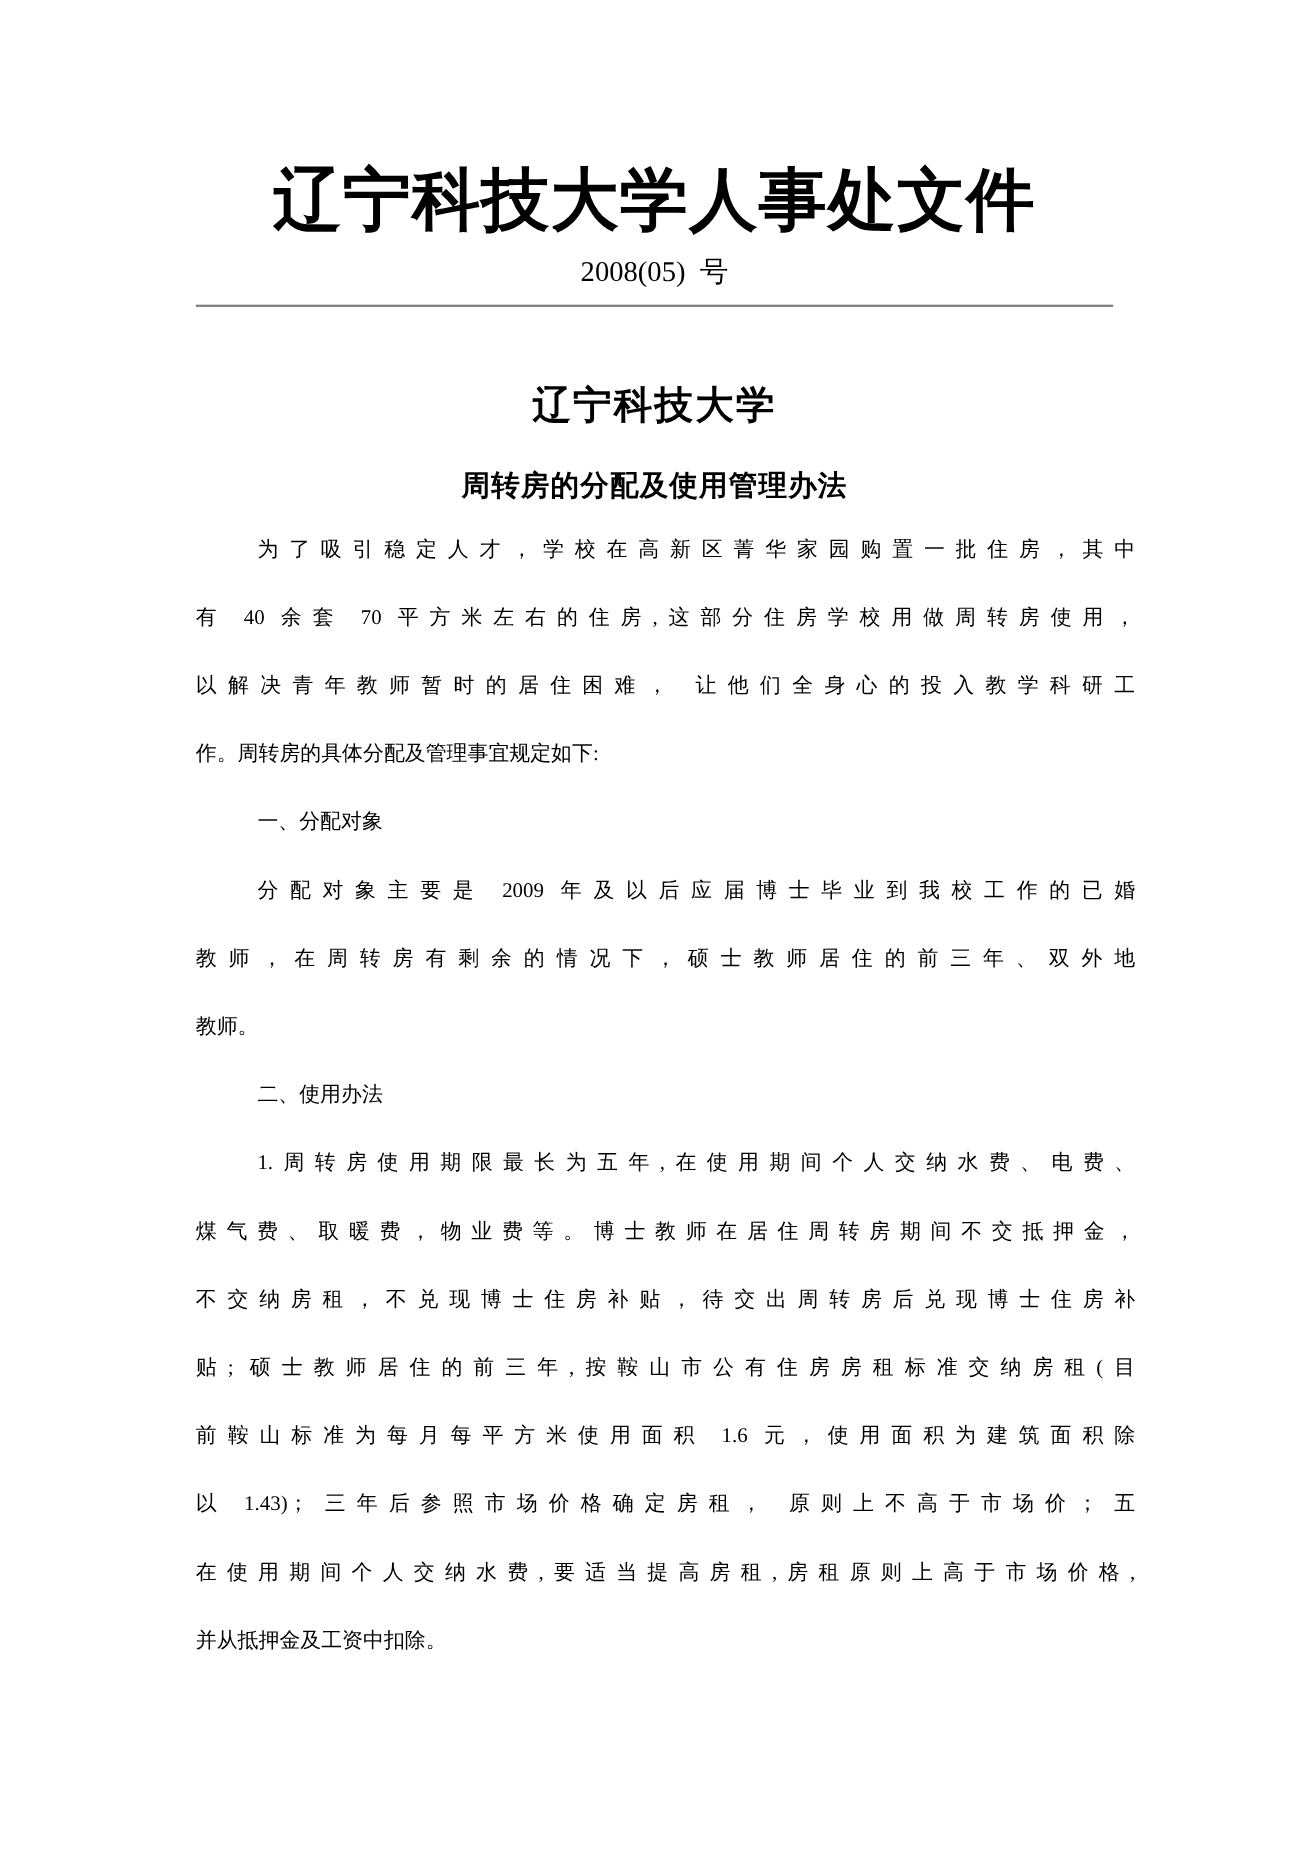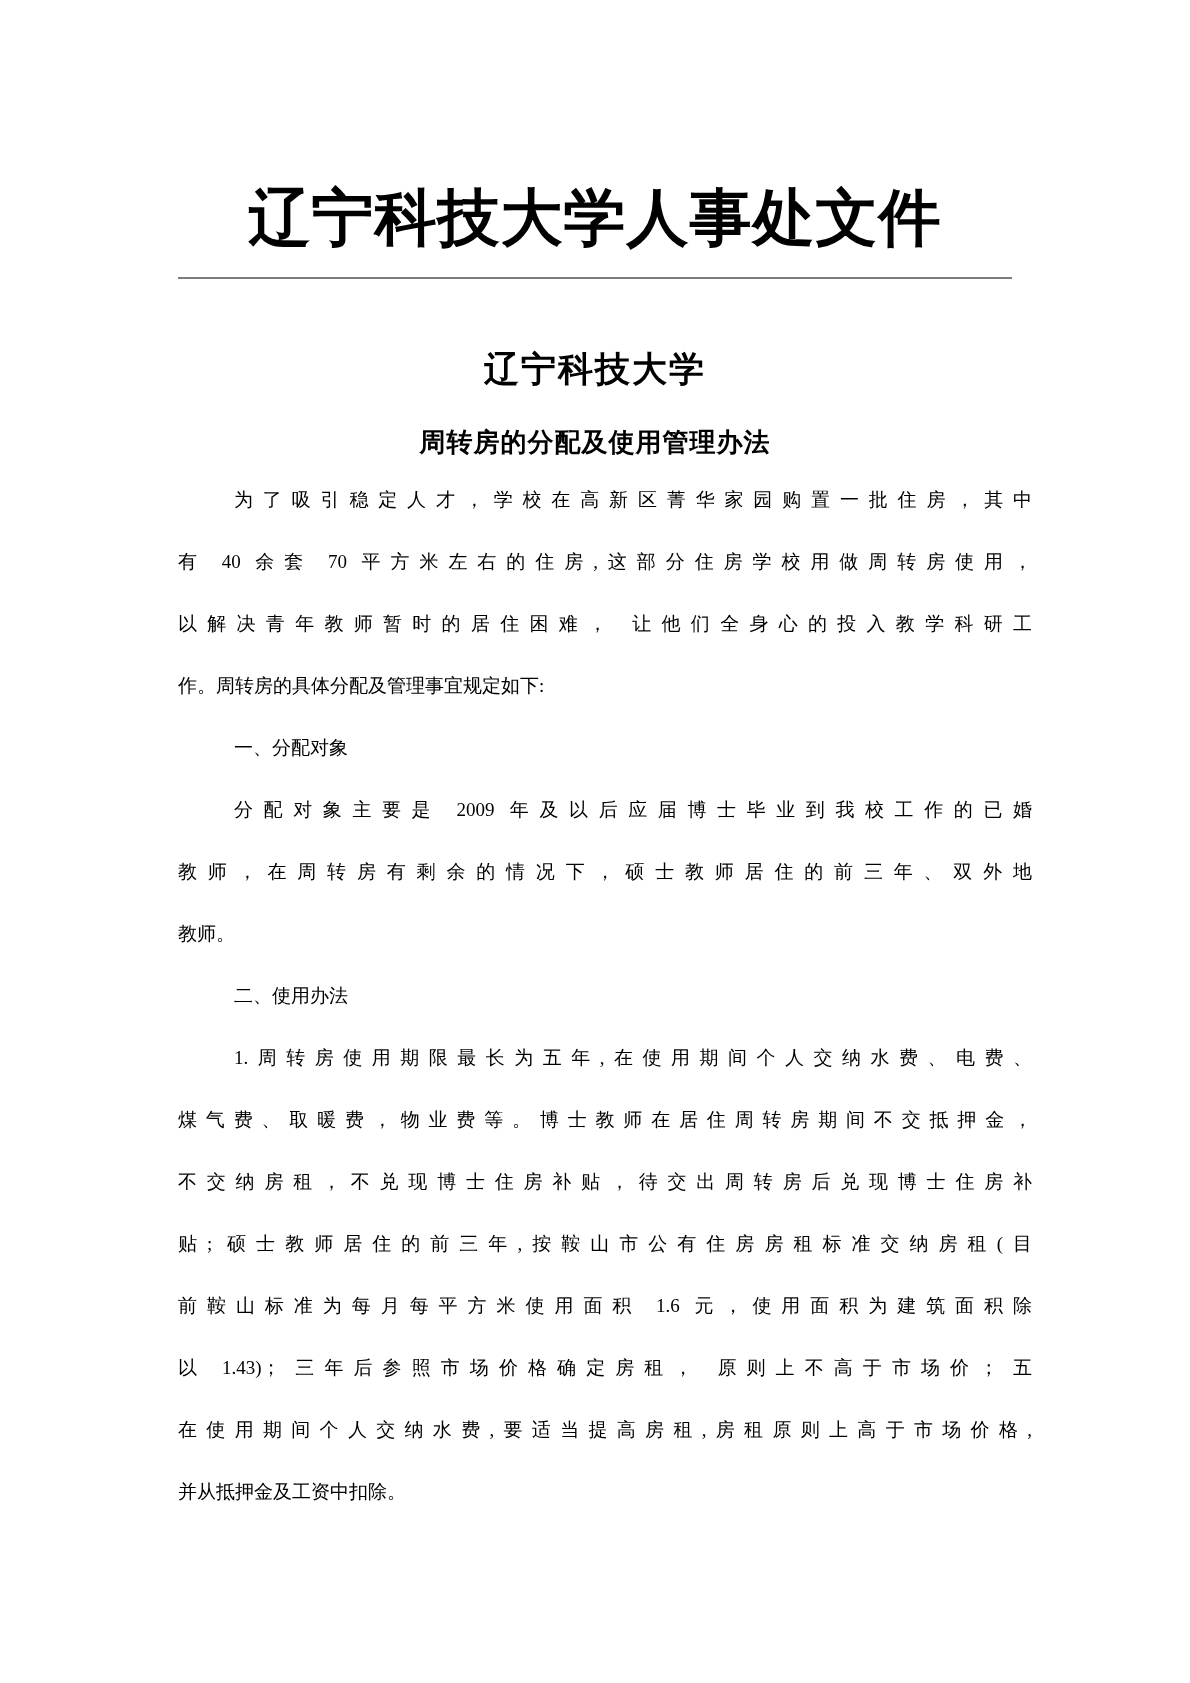--- a/index.html
+++ b/index.html
@@ -21,21 +21,20 @@
     top: 146px;
     left: 0;
     width: 100%;
     text-align: center;
     font-family: "Liberation Serif", "DejaVu Serif", serif;
     font-weight: bold;
     font-size: 62px;
     line-height: 74px;
     letter-spacing: 1px;
     white-space: nowrap;
-    margin-top: 35px;
   }
   .docnum {
     position: absolute;
     top: 230px;
     left: 0;
     width: 100%;
     text-align: center;
     font-size: 26px;
     line-height: 34px;
     white-space: pre;
@@ -92,20 +91,21 @@
     text-indent: 56px;
   }
 </style>
 </head>
 <body>
 
 <div class="page">
 
   <div class="letterhead">辽宁科技大学人事处文件</div>
 
+  <div class="docnum">2008(05)  号</div>
 
   <div class="rule"></div>
 
   <div class="doc-title doc-title-1">辽宁科技大学</div>
 
   <div class="doc-title doc-title-2">周转房的分配及使用管理办法</div>
 
   <div class="body-text">
     <div class="ln ind">为了吸引稳定人才，学校在高新区菁华家园购置一批住房，其中</div>
     <div class="ln">有 40 余套 70 平方米左右的住房,这部分住房学校用做周转房使用，</div>

